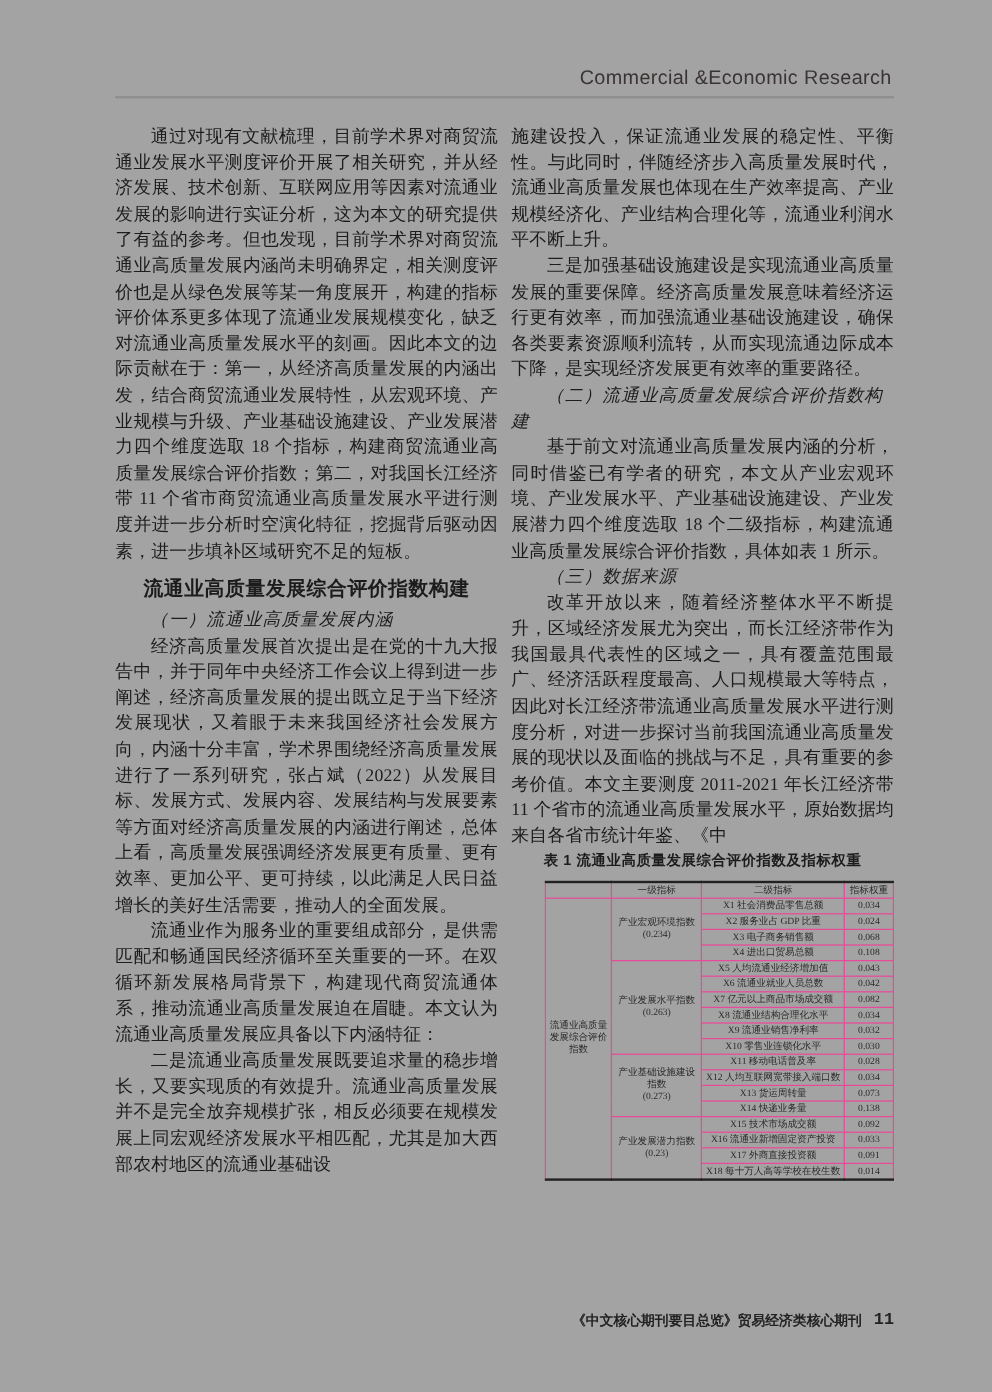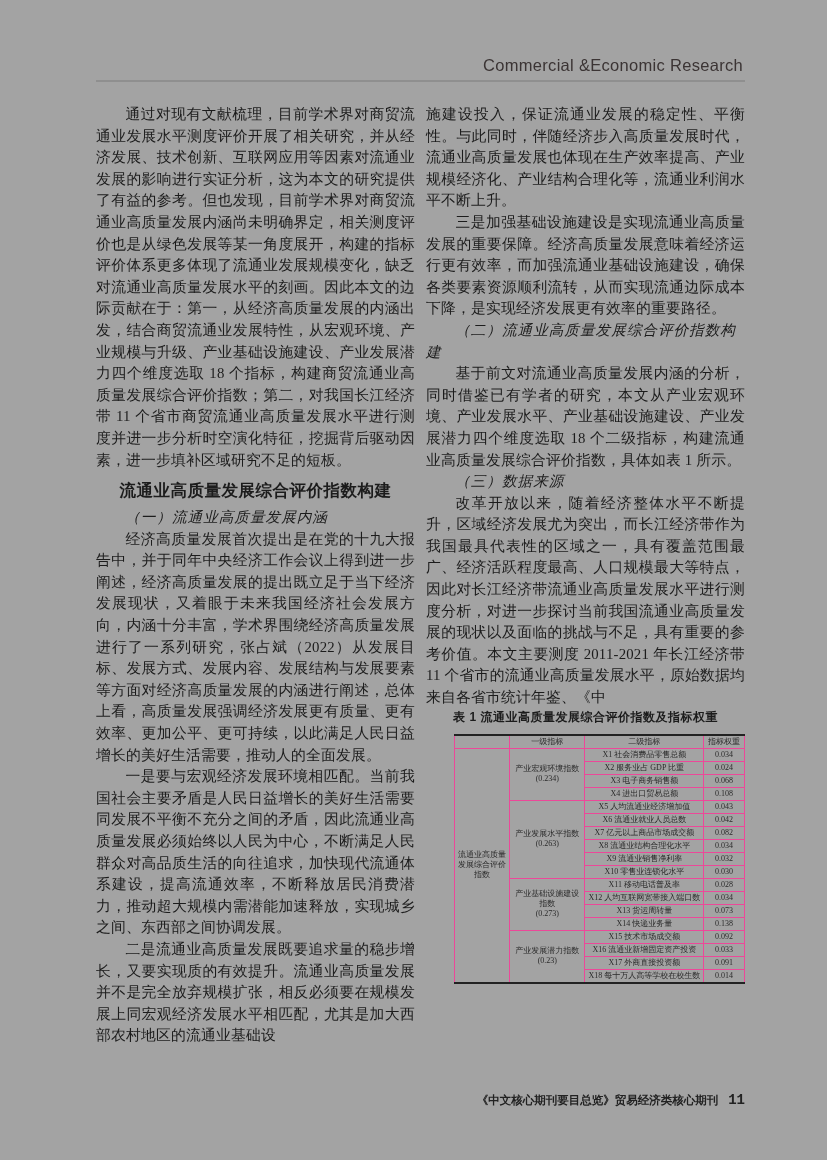--- a/index.html
+++ b/index.html
@@ -102,21 +102,21 @@
     <div class="header-rule"></div>
   </div>
 
   <div class="columns">
 
     <div class="col">
       <p class="para indent">通过对现有文献梳理，目前学术界对商贸流通业发展水平测度评价开展了相关研究，并从经济发展、技术创新、互联网应用等因素对流通业发展的影响进行实证分析，这为本文的研究提供了有益的参考。但也发现，目前学术界对商贸流通业高质量发展内涵尚未明确界定，相关测度评价也是从绿色发展等某一角度展开，构建的指标评价体系更多体现了流通业发展规模变化，缺乏对流通业高质量发展水平的刻画。因此本文的边际贡献在于：第一，从经济高质量发展的内涵出发，结合商贸流通业发展特性，从宏观环境、产业规模与升级、产业基础设施建设、产业发展潜力四个维度选取 18 个指标，构建商贸流通业高质量发展综合评价指数；第二，对我国长江经济带 11 个省市商贸流通业高质量发展水平进行测度并进一步分析时空演化特征，挖掘背后驱动因素，进一步填补区域研究不足的短板。</p>
       <div class="section-heading">流通业高质量发展综合评价指数构建</div>
       <p class="sub">（一）流通业高质量发展内涵</p>
       <p class="para indent">经济高质量发展首次提出是在党的十九大报告中，并于同年中央经济工作会议上得到进一步阐述，经济高质量发展的提出既立足于当下经济发展现状，又着眼于未来我国经济社会发展方向，内涵十分丰富，学术界围绕经济高质量发展进行了一系列研究，张占斌（2022）从发展目标、发展方式、发展内容、发展结构与发展要素等方面对经济高质量发展的内涵进行阐述，总体上看，高质量发展强调经济发展更有质量、更有效率、更加公平、更可持续，以此满足人民日益增长的美好生活需要，推动人的全面发展。</p>
-      <p class="para indent">一是要与宏观经济发展环境相匹配。当前我国社会主要矛盾是人民日益增长的美好生活需要同发展不平衡不充分之间的矛盾，因此流通业高质量发展必须始终以人民为中心，不断满足人民群众对高品质生活的向往追求，加快现代流通体系建设，提高流通效率，不断释放居民消费潜力，推动超大规模内需潜能加速释放，实现城乡之间、东西部之间协调发展。</p>
+      <p class="para indent">流通业作为服务业的重要组成部分，是供需匹配和畅通国民经济循环至关重要的一环。在双循环新发展格局背景下，构建现代商贸流通体系，推动流通业高质量发展迫在眉睫。本文认为流通业高质量发展应具备以下内涵特征：</p>
       <p class="para indent">二是流通业高质量发展既要追求量的稳步增长，又要实现质的有效提升。流通业高质量发展并不是完全放弃规模扩张，相反必须要在规模发展上同宏观经济发展水平相匹配，尤其是加大西部农村地区的流通业基础设</p>
     </div>
 
     <div class="col">
       <p class="para">施建设投入，保证流通业发展的稳定性、平衡性。与此同时，伴随经济步入高质量发展时代，流通业高质量发展也体现在生产效率提高、产业规模经济化、产业结构合理化等，流通业利润水平不断上升。</p>
       <p class="para indent">三是加强基础设施建设是实现流通业高质量发展的重要保障。经济高质量发展意味着经济运行更有效率，而加强流通业基础设施建设，确保各类要素资源顺利流转，从而实现流通边际成本下降，是实现经济发展更有效率的重要路径。</p>
       <p class="sub">（二）流通业高质量发展综合评价指数构建</p>
       <p class="para indent">基于前文对流通业高质量发展内涵的分析，同时借鉴已有学者的研究，本文从产业宏观环境、产业发展水平、产业基础设施建设、产业发展潜力四个维度选取 18 个二级指标，构建流通业高质量发展综合评价指数，具体如表 1 所示。</p>
       <p class="sub">（三）数据来源</p>
       <p class="para indent">改革开放以来，随着经济整体水平不断提升，区域经济发展尤为突出，而长江经济带作为我国最具代表性的区域之一，具有覆盖范围最广、经济活跃程度最高、人口规模最大等特点，因此对长江经济带流通业高质量发展水平进行测度分析，对进一步探讨当前我国流通业高质量发展的现状以及面临的挑战与不足，具有重要的参考价值。本文主要测度 2011-2021 年长江经济带 11 个省市的流通业高质量发展水平，原始数据均来自各省市统计年鉴、《中</p>

